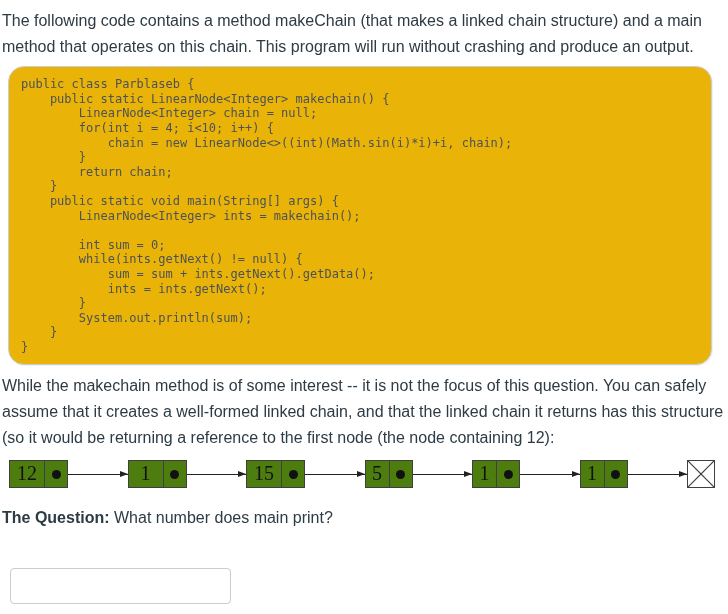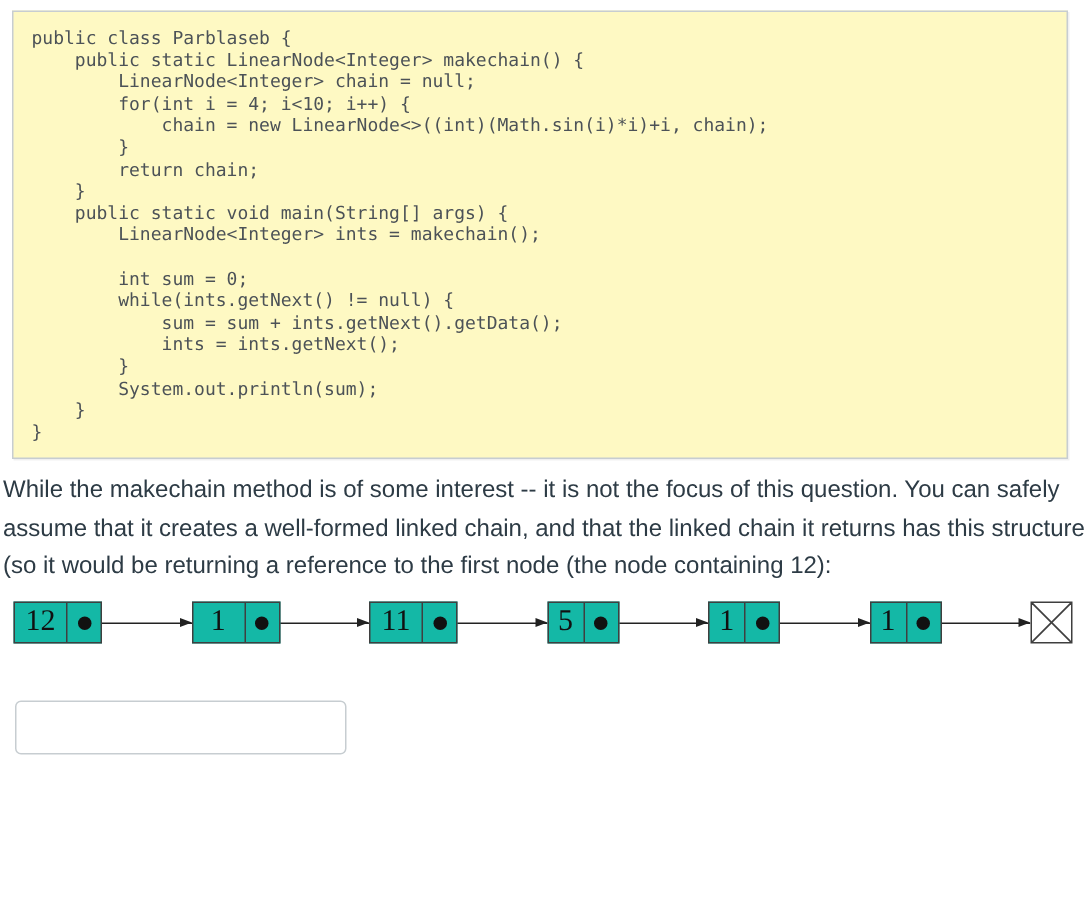--- a/index.html
+++ b/index.html
@@ -12,43 +12,43 @@
   .page { position:relative; width:728px; height:614px; }
 
   .body-text {
     font-size:16px; line-height:25.6px;
     margin:8px 2px 0 2px;
   }
   .body-text.second { }
 
   pre.code-block {
     margin:7px 16px 0 8px;
-    background:#fef9c3;
+    background:#eab308;
     border:1px solid #c7cdd1;
-    border-radius:0;
+    border-radius:16px;
     box-shadow:1px 1px 0 rgba(0,0,0,0.06);
     padding:10px 12px;
     font-family:"DejaVu Sans Mono","Liberation Mono",monospace;
     font-size:12px; line-height:14.6px;
     color:#4c5257;
     white-space:pre;
     overflow:hidden;
   }
   pre.code-block code { font-family:inherit; }
 
   
   .diagram {
     display:flex; align-items:center;
     height:30px;
     margin:9px 13px 0 9px;
   }
   .llnode {
     display:inline-flex; flex:none;
     height:28px; box-sizing:border-box;
-    border:1px solid #3f3f3f; background:#14b8a6;
+    border:1px solid #3f3f3f; background:#4d7c0f;
     position:relative; z-index:2;
   }
   .llval {
     display:flex; align-items:center; justify-content:center;
     box-sizing:border-box;
     border-right:1px solid #3f3f3f;
     font-family:"Liberation Serif","DejaVu Serif",serif;
     font-size:20px; color:#111;
     padding-bottom:1px;
   }
@@ -98,20 +98,21 @@
     font-size:14px; color:#2d3b45;
     padding:0 8px;
     outline:none;
   }
 </style>
 </head>
 <body>
 
 <div class="page">
 
+  <p class="body-text">The following code contains a method makeChain (that makes a linked chain structure) and a main method that operates on this chain. This program will run without crashing and produce an output.</p>
 
   <pre class="code-block"><code>public class Parblaseb {
     public static LinearNode&lt;Integer&gt; makechain() {
         LinearNode&lt;Integer&gt; chain = null;
         for(int i = 4; i&lt;10; i++) {
             chain = new LinearNode&lt;&gt;((int)(Math.sin(i)*i)+i, chain);
         }
         return chain;
     }
     public static void main(String[] args) {
@@ -144,21 +145,21 @@
       <span class="llval w2">1</span>
       <span class="llptr">
           <span class="dot"></span>
         </span>
     </span>
     <span class="llarrow">
         <i class="ahead"></i>
       </span>
 
     <span class="llnode">
-      <span class="llval w2">11</span>
+      <span class="llval w2">15</span>
       <span class="llptr">
           <span class="dot"></span>
         </span>
     </span>
     <span class="llarrow">
         <i class="ahead"></i>
       </span>
 
     <span class="llnode">
       <span class="llval w1">5</span>
@@ -191,16 +192,17 @@
       </span>
 
     <span class="llnull">
       <svg viewBox="0 0 26 26" preserveAspectRatio="none">
         <line x1="0" y1="0" x2="26" y2="26" stroke="#3f3f3f" stroke-width="1.2"></line>
         <line x1="26" y1="0" x2="0" y2="26" stroke="#3f3f3f" stroke-width="1.2"></line>
       </svg>
     </span>
   </div>
 
+  <p class="question-line"><strong>The Question:</strong><span> What number does main print?</span></p>
 
   <input type="text" class="answer-input" value="" style="">
 
 </div>
 
 </body></html>

